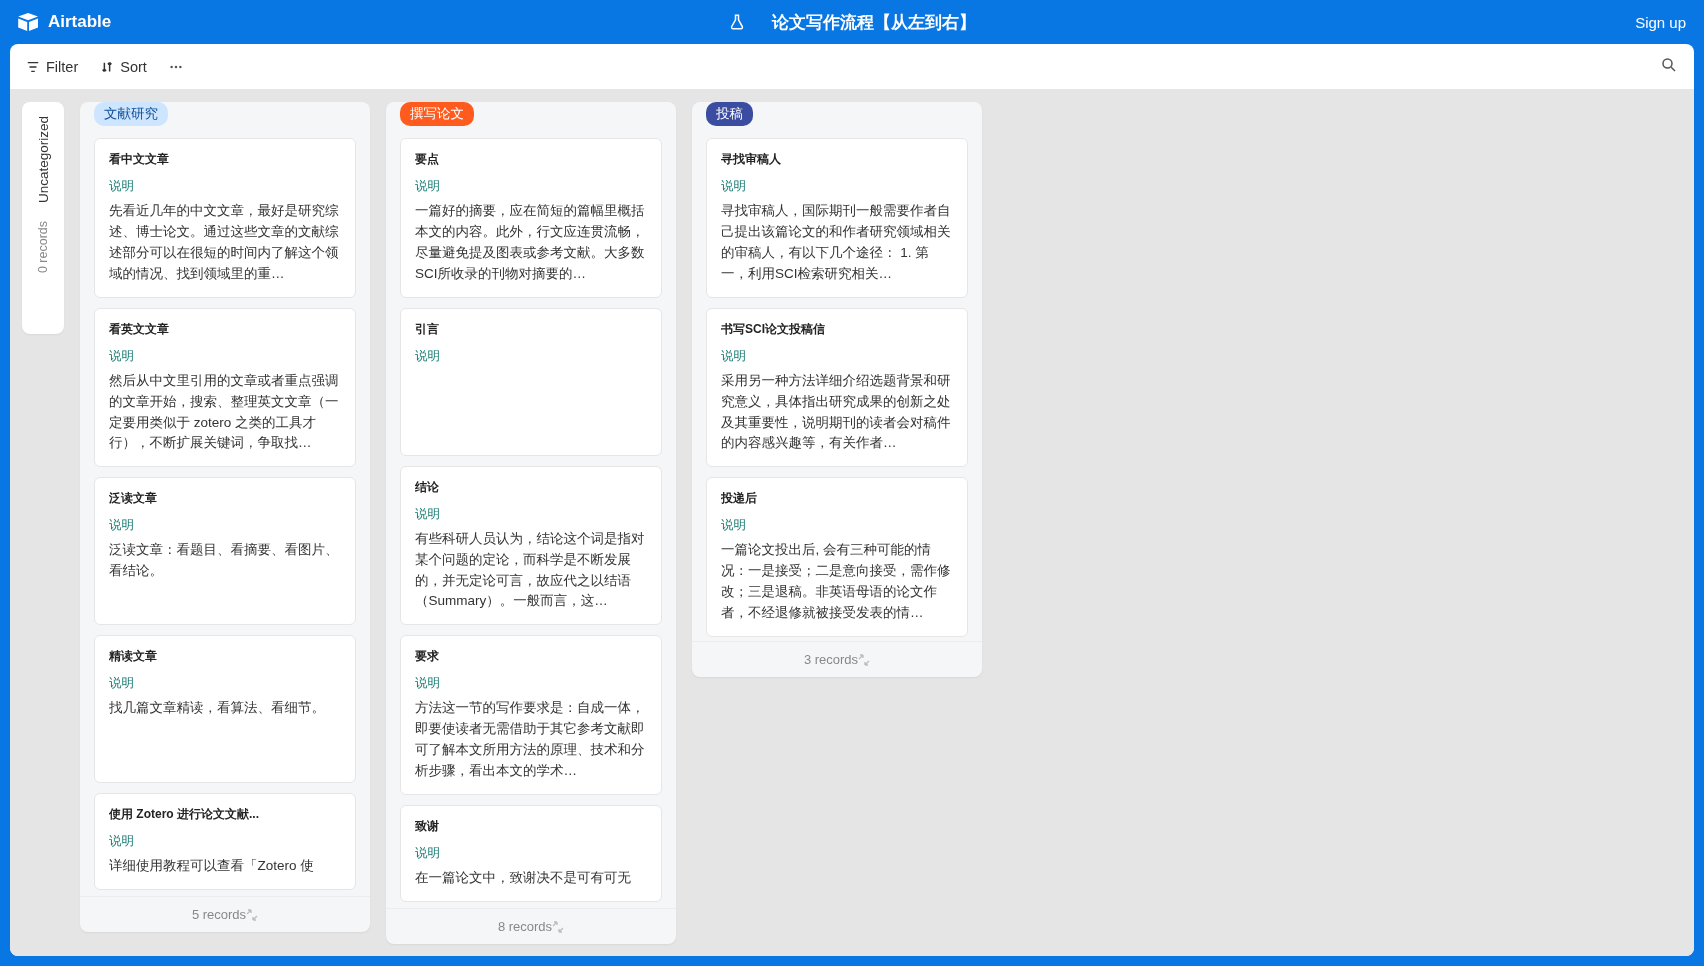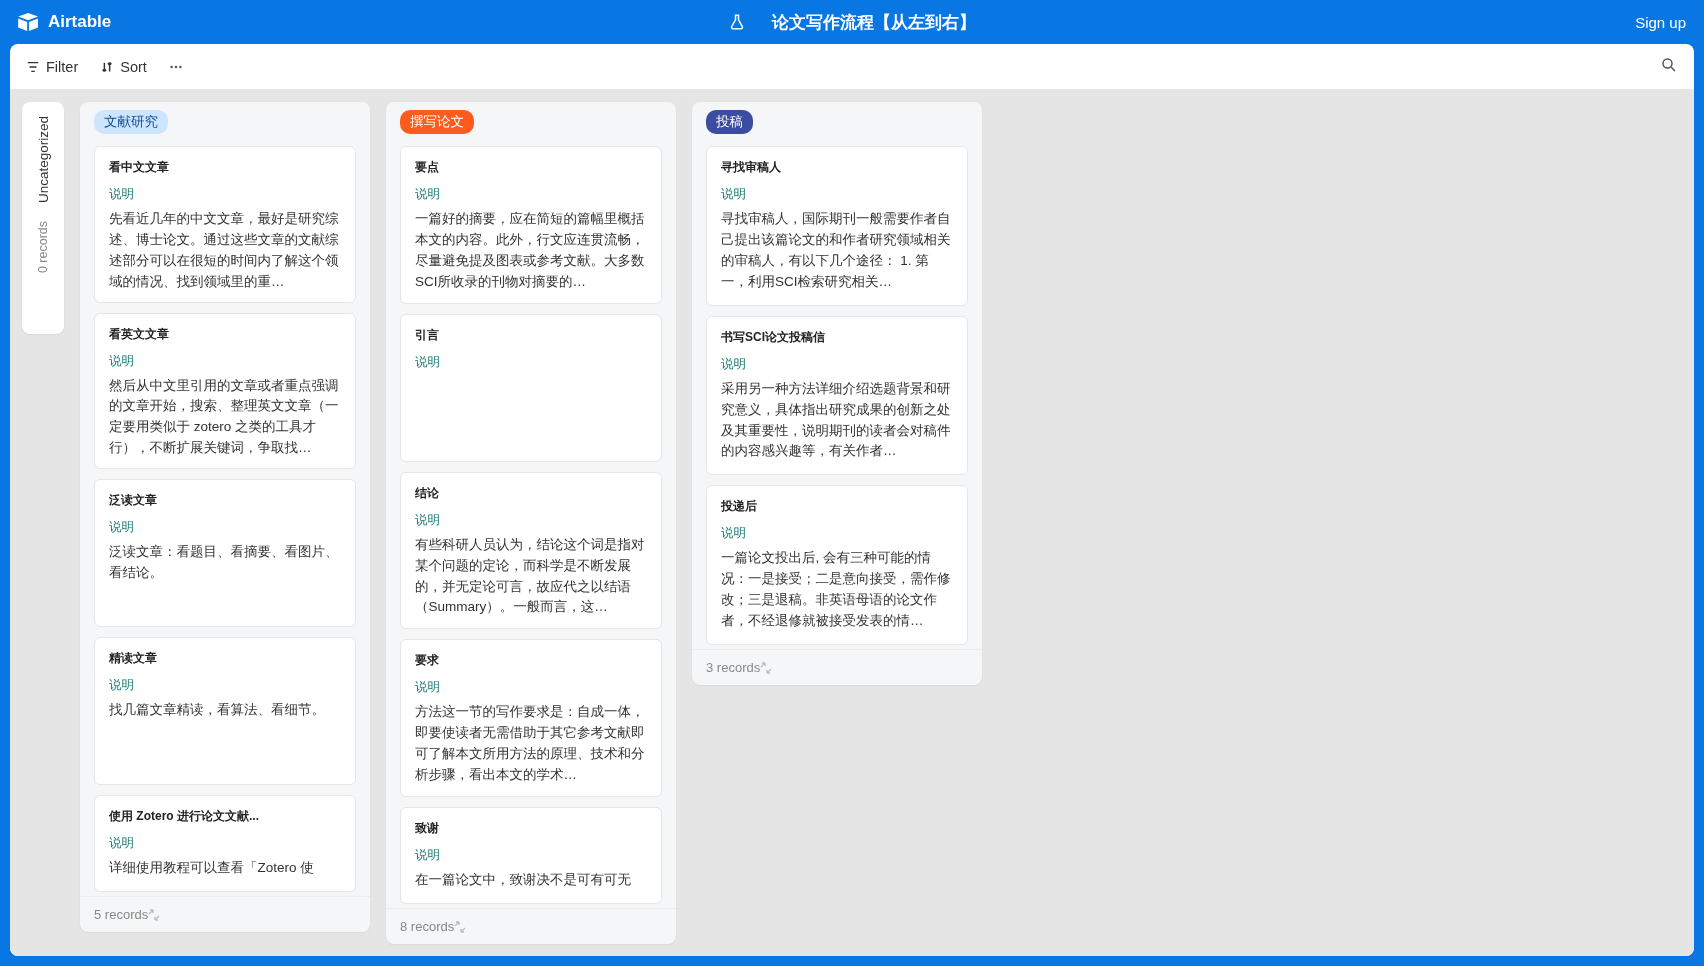--- a/index.html
+++ b/index.html
@@ -108,21 +108,21 @@
 .stack {
   background: #f5f6f7;
   border-radius: 8px;
   width: 290px;
   display: flex;
   flex-direction: column;
   box-shadow: 0 1px 2px rgba(0,0,0,0.06);
   max-height: 100%;
 }
 .stack-header {
-  padding: 8px 14px 8px 14px;
+  padding: 0 14px 8px 14px;
 }
 .pill {
   display: inline-block;
   padding: 3px 10px;
   border-radius: 10px;
   font-size: 13.5px;
   font-weight: 500;
 }
 .pill-blue { background: #cde5ff; color: #0f4f99; }
 .pill-orange { background: #ff5b1f; color: #fff; }
@@ -170,21 +170,21 @@
   overflow: hidden;
 }
 .card.cut {
   min-height: auto;
 }
 .card.cut .card-body { -webkit-line-clamp: 1; }
 .stack-footer {
   padding: 10px 14px;
   display: flex;
   align-items: center;
-  justify-content: flex-start;
+  justify-content: center;
   font-size: 13px;
   color: #888;
   border-top: 1px solid rgba(0,0,0,0.04);
 }
 .collapse-icon {
   width: 12px;
   height: 12px;
   opacity: 0.5;
   cursor: pointer;
 }

